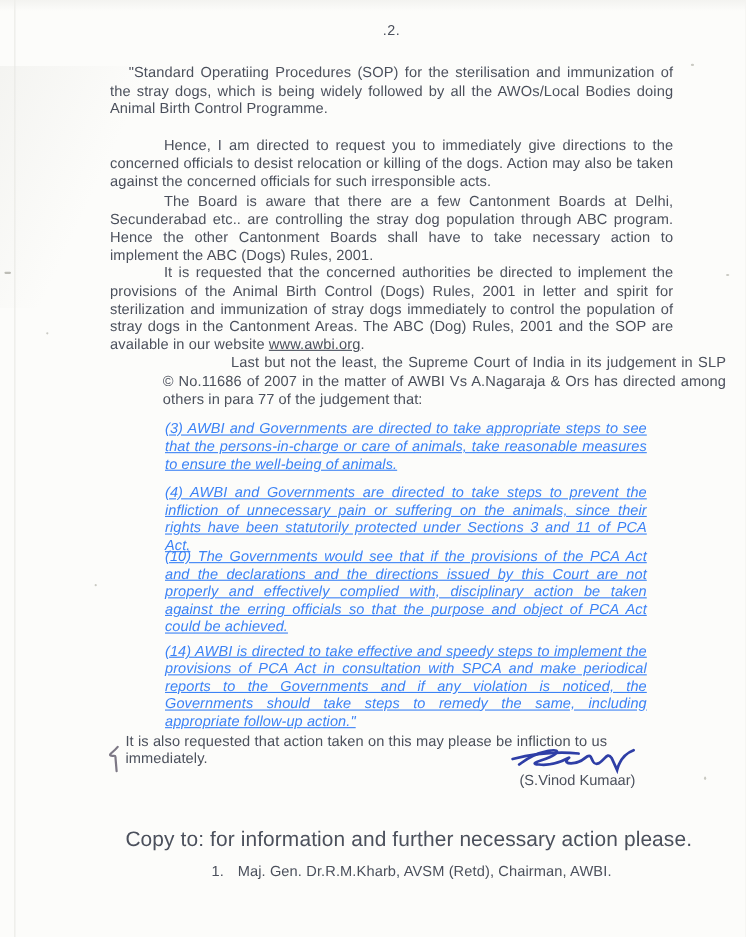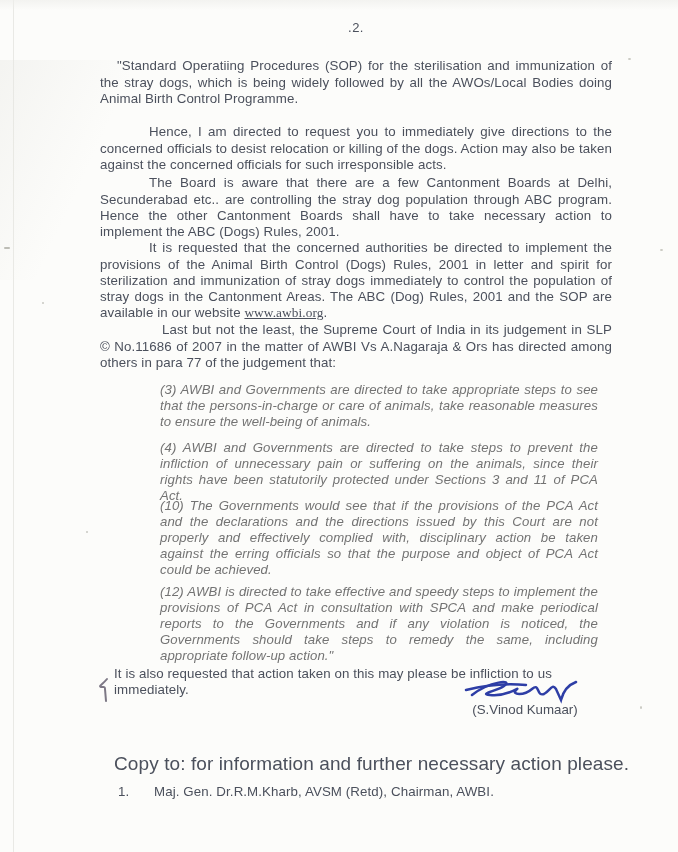--- a/index.html
+++ b/index.html
@@ -40,26 +40,26 @@
   }
   .para{
     position:absolute;left:100px;width:512px;
     font-size:13.3px;line-height:16.2px;text-align:justify;
     letter-spacing:.1px;
   }
   .p1{top:45px;text-indent:17px;}
   .p2{top:111px;text-indent:49px;}
   .p3{top:162px;text-indent:49px;}
   .p4{top:227px;text-indent:49px;}
-  .p5{top:309px;text-indent:62px;}
-  .site{text-decoration:underline;font-family:Liberation Serif, serif;}
+  .p5{top:309px;text-indent:62px;margin-left:48px;}
+  .site{text-decoration:underline;}
   .quote{
-    position:absolute;left:160px;width:438px;
+    position:absolute;left:150px;width:438px;
     font-size:13.2px;font-style:italic;line-height:15.9px;
-    text-align:justify;color:#737373;letter-spacing:.1px;
+    text-align:justify;color:#3b82f6;letter-spacing:.1px;text-decoration:underline;
   }
   .q3{top:369px;}
   .q4{top:427px;}
   .q10{top:485px;}
   .q12{top:571px;}
   .closing{
     position:absolute;left:114px;top:653px;width:510px;
     font-size:13.3px;line-height:16px;letter-spacing:.1px;
   }
   .signoff{
@@ -67,21 +67,21 @@
     text-align:center;font-size:13.3px;line-height:16px;
   }
   .valediction{text-align:right;padding-right:6px;}
   .sig{display:block;margin:-3px auto -7px auto;}
   .copy-heading{
     position:absolute;left:114px;top:753px;
     font-size:19px;letter-spacing:.1px;
   }
   .copy-item{
     position:absolute;left:118px;width:500px;
-    font-size:13.3px;letter-spacing:.1px;
+    font-size:13.3px;letter-spacing:.1px;text-align:center;
   }
   .i1{top:784px;}
   .i2{top:801px;}
   .copy-item .num{display:inline-block;width:36px;}
   .pen-mark{position:absolute;left:94px;top:676px;}
 </style>
 </head>
 <body>
 
 <div class="page">
@@ -100,21 +100,21 @@
 
   <p class="para p1">"Standard Operatiing Procedures (SOP) for the sterilisation and immunization of the stray dogs, which is being widely followed by all the AWOs/Local Bodies doing Animal Birth Control Programme.</p>
   <p class="para p2">Hence, I am directed to request you to immediately give directions to the concerned officials to desist relocation or killing of the dogs. Action may also be taken against the concerned officials for such irresponsible acts.</p>
   <p class="para p3">The Board is aware that there are a few Cantonment Boards at Delhi, Secunderabad etc.. are controlling the stray dog population through ABC program. Hence the other Cantonment Boards shall have to take necessary action to implement the ABC (Dogs) Rules, 2001.</p>
   <p class="para p4"><span>It is requested that the concerned authorities be directed to implement the provisions of the Animal Birth Control (Dogs) Rules, 2001 in letter and spirit for sterilization and immunization of stray dogs immediately to control the population of stray dogs in the Cantonment Areas. The ABC (Dog) Rules, 2001 and the SOP are available in our website</span> <span class="site">www.awbi.org</span><span>.</span></p>
   <p class="para p5">Last but not the least, the Supreme Court of India in its judgement in SLP © No.11686 of 2007 in the matter of AWBI Vs A.Nagaraja &amp; Ors has directed among others in para 77 of the judgement that:</p>
 
   <p class="quote q3">(3) AWBI and Governments are directed to take appropriate steps to see that the persons-in-charge or care of animals, take reasonable measures to ensure the well-being of animals.</p>
   <p class="quote q4">(4) AWBI and Governments are directed to take steps to prevent the infliction of unnecessary pain or suffering on the animals, since their rights have been statutorily protected under Sections 3 and 11 of PCA Act.</p>
   <p class="quote q10">(10) The Governments would see that if the provisions of the PCA Act and the declarations and the directions issued by this Court are not properly and effectively complied with, disciplinary action be taken against the erring officials so that the purpose and object of PCA Act could be achieved.</p>
-  <p class="quote q12">(12) AWBI is directed to take effective and speedy steps to implement the provisions of PCA Act in consultation with SPCA and make periodical reports to the Governments and if any violation is noticed, the Governments should take steps to remedy the same, including appropriate follow-up action."</p>
+  <p class="quote q12">(14) AWBI is directed to take effective and speedy steps to implement the provisions of PCA Act in consultation with SPCA and make periodical reports to the Governments and if any violation is noticed, the Governments should take steps to remedy the same, including appropriate follow-up action."</p>
 
   <p class="closing">It is also requested that action taken on this may please be infliction to us immediately.</p>
 
   <svg class="pen-mark" width="22" height="30" viewBox="0 0 22 30">
     <path d="M13 3 C9 8 4 10 7 11 C9.5 11.5 11 10 11 13 L12 25" fill="none" stroke="#5c5668" stroke-width="2" stroke-linecap="round" opacity="0.8"></path>
   </svg>
 
   <div class="signoff">
     <svg class="sig" width="126" height="36" viewBox="0 0 126 36">
       <g fill="none" stroke="#2e3ea6" stroke-width="2.5" stroke-linecap="round">

